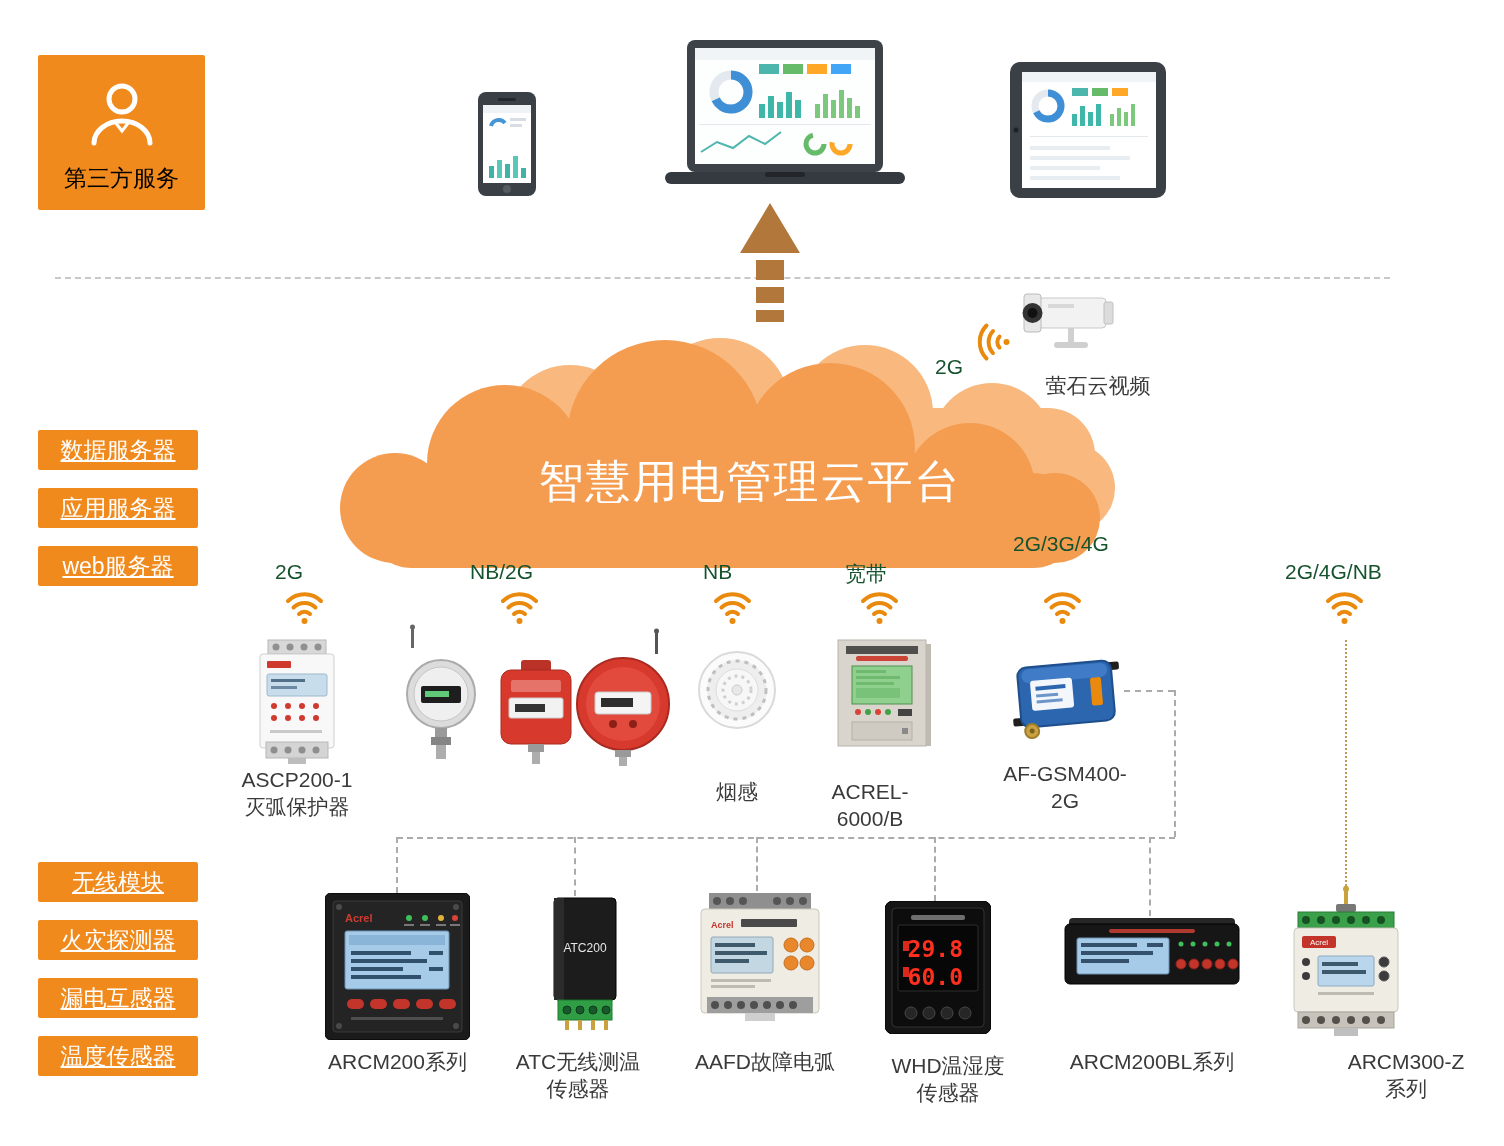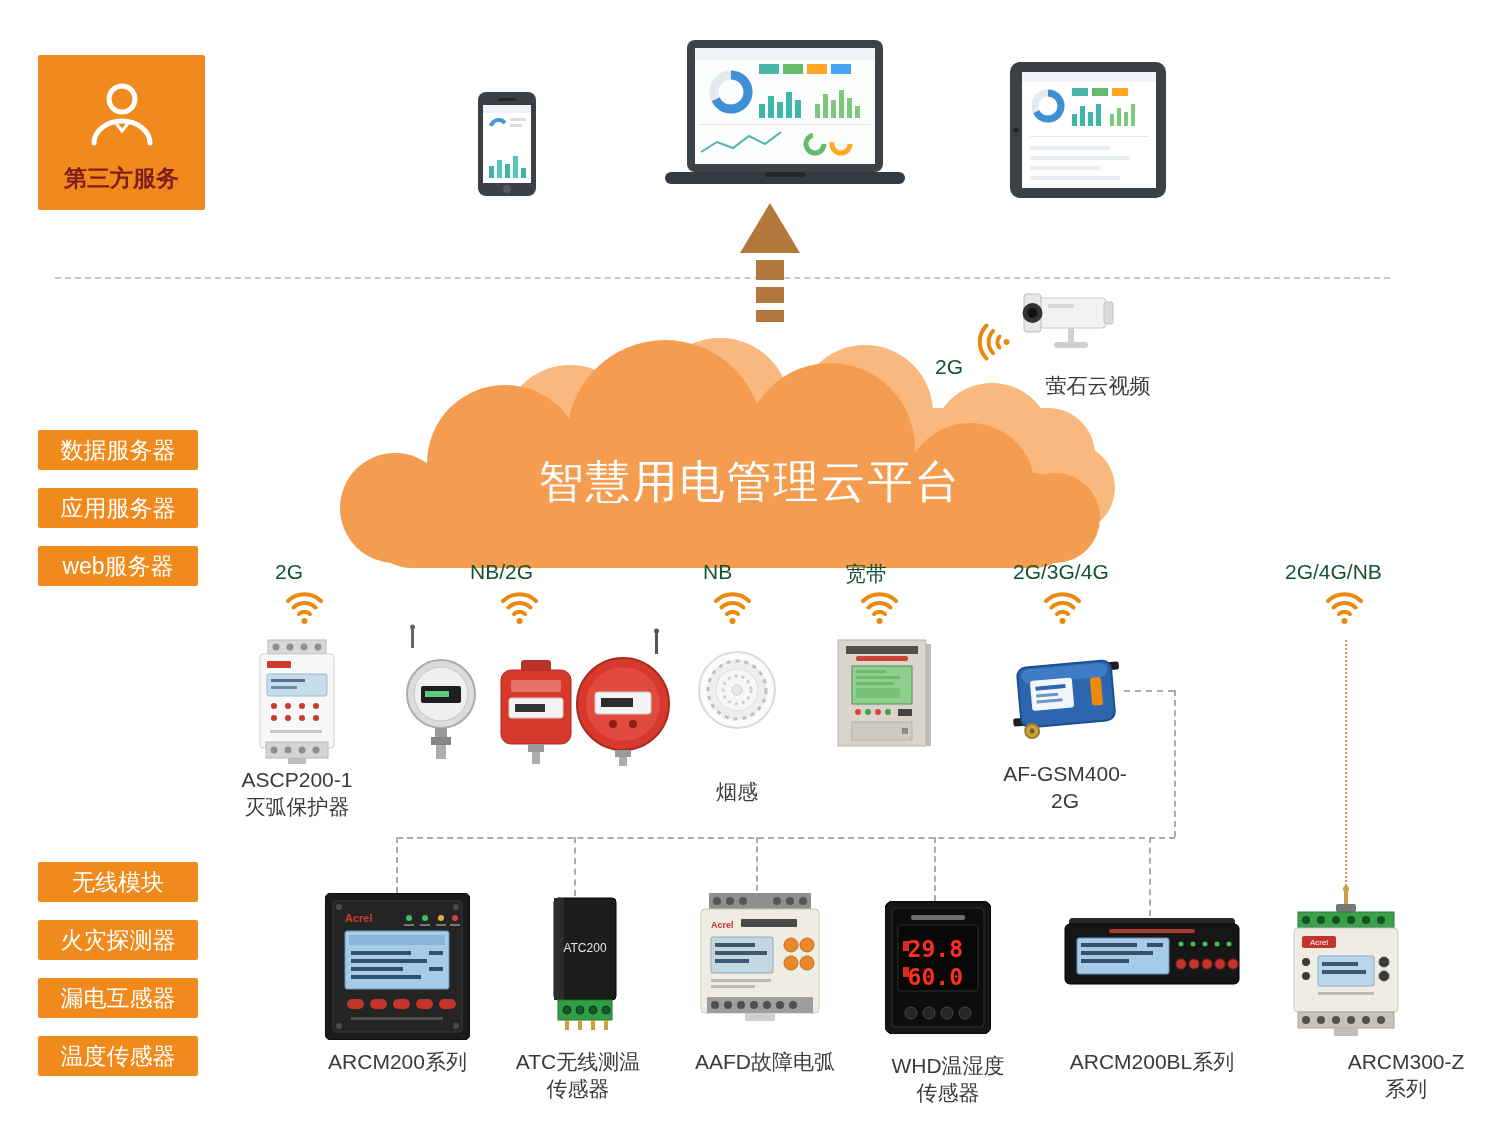--- a/index.html
+++ b/index.html
@@ -1,22 +1,22 @@
 <!DOCTYPE html>
 <html><head>
 <meta charset="utf-8">
 <style>
   html,body{margin:0;padding:0;background:#fff;}
   .stage{position:relative;width:1504px;height:1146px;background:#ffffff;overflow:hidden;
          font-family:"Liberation Sans","DejaVu Sans",sans-serif;}
   .abs{position:absolute;}
   .obox{position:absolute;left:38px;width:160px;height:40px;background:#F08A1D;color:#fff;
-        font-size:23px;display:flex;align-items:center;justify-content:center;border-radius:2px;}
+        font-size:23px;display:flex;align-items:center;justify-content:center;border-radius:2px;text-decoration:underline;}
   .tp-box{position:absolute;left:38px;top:55px;width:167px;height:155px;background:#F08A1D;border-radius:2px;}
-  .tp-label{position:absolute;left:0;bottom:16px;width:100%;text-align:center;color:#7f1d1d;font-size:23px;font-weight:bold;}
+  .tp-label{position:absolute;left:0;bottom:16px;width:100%;text-align:center;color:#000000;font-size:23px;}
   .sig{position:absolute;font-size:21px;color:#14532d;}
   .name{position:absolute;font-size:21px;color:#3A3A3A;text-align:center;line-height:27px;}
   .name span{display:block;}
   .dash-h{position:absolute;border-top:2px dashed #ABABAB;}
   .dash-v{position:absolute;border-left:2px dashed #ABABAB;}
   .dot-v{position:absolute;border-left:2px dotted #C49A5B;}
   .sep{position:absolute;left:55px;top:277px;width:1335px;border-top:2px dashed #C8C8C8;}
   .cloud-title{position:absolute;left:430px;top:452px;width:640px;text-align:center;
                font-size:45px;font-weight:normal;color:#fff;letter-spacing:2px;}
   .arr-head{position:absolute;left:740px;top:203px;width:0;height:0;
@@ -163,21 +163,21 @@
 
   <div class="obox" style="top:862px">无线模块</div>
   <div class="obox" style="top:920px">火灾探测器</div>
   <div class="obox" style="top:978px">漏电互感器</div>
   <div class="obox" style="top:1036px">温度传感器</div>
 
   <div class="sig" style="left:275px;top:560px;width:60px">2G</div>
   <div class="sig" style="left:470px;top:560px;width:100px">NB/2G</div>
   <div class="sig" style="left:703px;top:560px;width:60px">NB</div>
   <div class="sig" style="left:845px;top:560px;width:70px">宽带</div>
-  <div class="sig" style="left:1013px;top:560px;width:100px">2G/3G/4G</div>
+  <div class="sig" style="left:1013px;top:532px;width:100px">2G/3G/4G</div>
   <div class="sig" style="left:1285px;top:560px;width:104px">2G/4G/NB</div>
 
   <svg class="abs" style="left:282px;top:592px" width="45" height="34" viewBox="0 0 45 34">
     <path d="M17 22a8 8 0 0 1 11 0" stroke="#E98A0E" stroke-width="4" fill="none" stroke-linecap="round"></path>
     <path d="M11.5 15.5a16 16 0 0 1 22 0" stroke="#E98A0E" stroke-width="4" fill="none" stroke-linecap="round"></path>
     <path d="M6 9a23.5 23.5 0 0 1 33 0" stroke="#E98A0E" stroke-width="4" fill="none" stroke-linecap="round"></path>
     <circle cx="22.5" cy="29" r="3" fill="#E98A0E"></circle>
   </svg>
   <svg class="abs" style="left:497px;top:592px" width="45" height="34" viewBox="0 0 45 34">
     <path d="M17 22a8 8 0 0 1 11 0" stroke="#E98A0E" stroke-width="4" fill="none" stroke-linecap="round"></path>
@@ -310,20 +310,23 @@
       <circle cx="24" cy="86" r="2.5" fill="#7A601E"></circle>
     </g>
   </svg>
 
   <div class="name" style="left:227px;top:766px;width:140px">
     <span>ASCP200-1</span>
     <span>灭弧保护器</span>
   </div>
   <div class="name" style="left:697px;top:778px;width:80px">
     <span>烟感</span>
+  </div>
+  <div class="name" style="left:800px;top:778px;width:140px">
+    <span>ACREL-6000/B</span>
   </div>
   <div class="name" style="left:990px;top:760px;width:150px">
     <span>AF-GSM400-2G</span>
   </div>
 
   <div class="dash-h" style="left:397px;top:837px;width:778px"></div>
   <div class="dash-v" style="left:396px;top:837px;height:56px"></div>
   <div class="dash-v" style="left:574px;top:837px;height:59px"></div>
   <div class="dash-v" style="left:756px;top:837px;height:54px"></div>
   <div class="dash-v" style="left:934px;top:837px;height:64px"></div>

